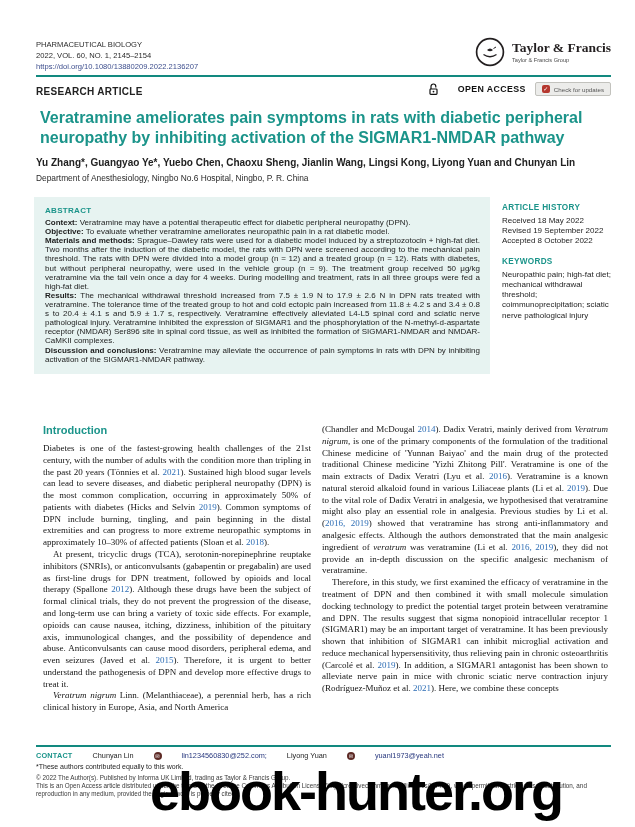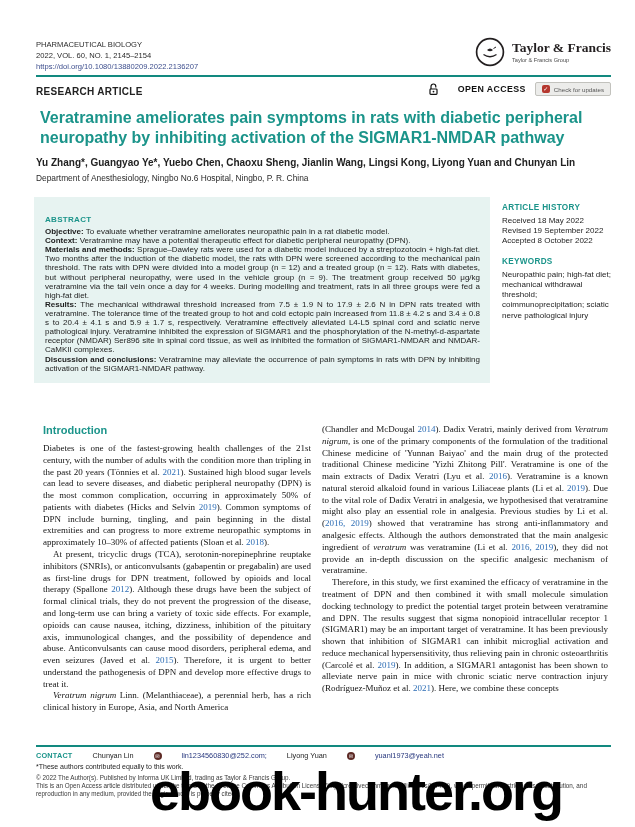--- a/index.html
+++ b/index.html
@@ -21,21 +21,21 @@
   .oa{display:flex;align-items:center;gap:20px;font-size:8.8px;font-weight:700;letter-spacing:.4px;color:#111;}
   .check-badge{display:flex;align-items:center;gap:4px;background:#ececea;border:1px solid #c2c2bd;border-radius:2px;padding:2px 6px;font-size:6.2px;color:#555;cursor:pointer;}
   .check-icon{width:8px;height:8px;border-radius:2px;background:#b5382f;color:#fff;font-size:6px;line-height:8px;text-align:center;display:inline-block;}
 
   
   .title{left:36px;top:104px;width:572px;margin:4px;font-size:16px;line-height:1.28;font-weight:bold;color:#1b948a;}
   .authors{left:36px;top:157px;width:572px;font-size:10px;font-weight:600;color:#222;}
   .affiliation{left:36px;top:173px;width:572px;font-size:8.4px;color:#2b2b2b;}
 
   
-  .abstract-box{left:34px;top:197px;width:456px;box-sizing:border-box;background:#e7f3f1;padding:18px 10px 10px 11px;}
+  .abstract-box{left:34px;top:197px;width:456px;box-sizing:border-box;background:#e7f3f1;padding:9px 10px 10px 11px;}
   .abs-heading{font-size:8px;font-weight:bold;color:#1b948a;letter-spacing:.3px;margin-bottom:3px;}
   .abstract-box p{margin:0;font-size:8px;line-height:1.14;text-align:justify;color:#1d1d1d;}
   .abstract-box p b{font-weight:bold;}
 
   
   .sidebar{left:502px;top:203px;width:112px;font-size:8px;line-height:1.28;color:#1d1d1d;}
   .side-heading{font-size:8.2px;font-weight:bold;color:#1b948a;letter-spacing:.3px;margin-bottom:2px;}
   .side-heading.kw{margin-top:11px;}
 
   
@@ -102,22 +102,22 @@
       <span>Check for updates</span>
     </span>
   </div>
 
   <h1 class="abs title">Veratramine ameliorates pain symptoms in rats with diabetic peripheral neuropathy by inhibiting activation of the SIGMAR1-NMDAR pathway</h1>
   <div class="abs authors">Yu Zhang*, Guangyao Ye*, Yuebo Chen, Chaoxu Sheng, Jianlin Wang, Lingsi Kong, Liyong Yuan and Chunyan Lin</div>
   <div class="abs affiliation">Department of Anesthesiology, Ningbo No.6 Hospital, Ningbo, P. R. China</div>
 
   <section class="abs abstract-box">
     <div class="abs-heading">ABSTRACT</div>
+    <p><b>Context:</b> <span>Veratramine may have a potential therapeutic effect for diabetic peripheral neuropathy (DPN).</span></p>
     <p><b>Objective:</b> <span>To evaluate whether veratramine ameliorates neuropathic pain in a rat diabetic model.</span></p>
-    <p><b>Context:</b> <span>Veratramine may have a potential therapeutic effect for diabetic peripheral neuropathy (DPN).</span></p>
     <p><b>Materials and methods:</b> <span>Sprague–Dawley rats were used for a diabetic model induced by a streptozotocin + high-fat diet. Two months after the induction of the diabetic model, the rats with DPN were screened according to the mechanical pain threshold. The rats with DPN were divided into a model group (n = 12) and a treated group (n = 12). Rats with diabetes, but without peripheral neuropathy, were used in the vehicle group (n = 9). The treatment group received 50 μg/kg veratramine via the tail vein once a day for 4 weeks. During modelling and treatment, rats in all three groups were fed a high-fat diet.</span></p>
     <p><b>Results:</b> <span>The mechanical withdrawal threshold increased from 7.5 ± 1.9 N to 17.9 ± 2.6 N in DPN rats treated with veratramine. The tolerance time of the treated group to hot and cold ectopic pain increased from 11.8 ± 4.2 s and 3.4 ± 0.8 s to 20.4 ± 4.1 s and 5.9 ± 1.7 s, respectively. Veratramine effectively alleviated L4-L5 spinal cord and sciatic nerve pathological injury. Veratramine inhibited the expression of SIGMAR1 and the phosphorylation of the N-methyl-d-aspartate receptor (NMDAR) Ser896 site in spinal cord tissue, as well as inhibited the formation of SIGMAR1-NMDAR and NMDAR-CaMKII complexes.</span></p>
     <p><b>Discussion and conclusions:</b> <span>Veratramine may alleviate the occurrence of pain symptoms in rats with DPN by inhibiting activation of the SIGMAR1-NMDAR pathway.</span></p>
   </section>
 
   <aside class="abs sidebar">
     <div class="side-heading">ARTICLE HISTORY</div>
     <div>Received 18 May 2022</div>
     <div>Revised 19 September 2022</div>
     <div>Accepted 8 October 2022</div>

